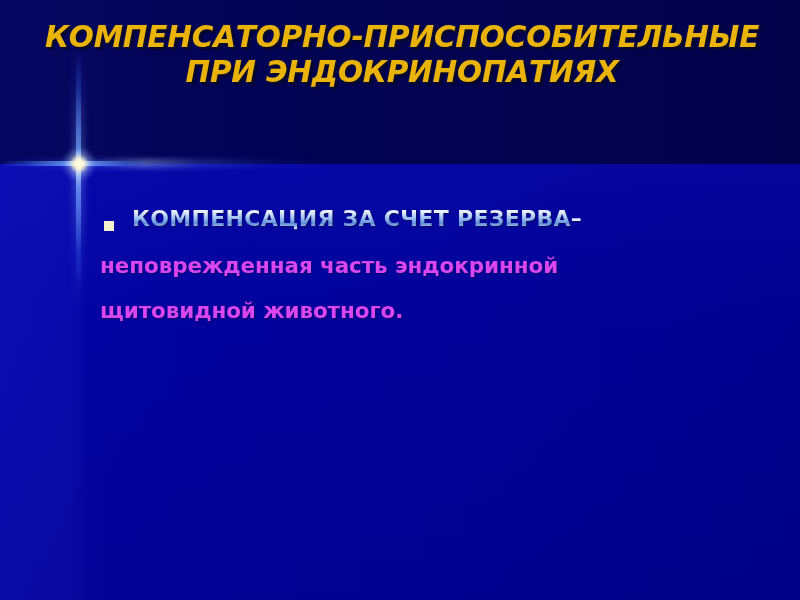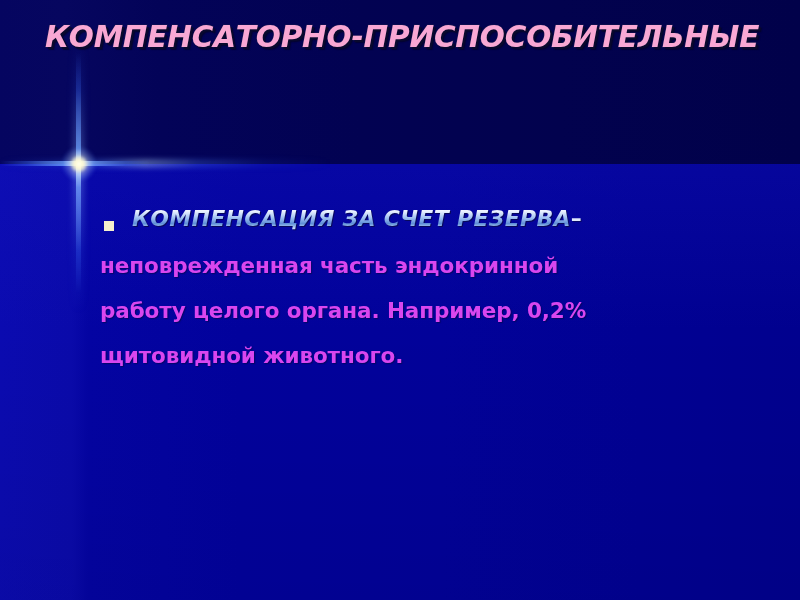--- a/index.html
+++ b/index.html
@@ -166,21 +166,21 @@
     text-align: center;
     z-index: 5;
   }
   .title-line {
     font-family: "DejaVu Sans", sans-serif;
     font-weight: 700;
     font-style: italic;
     font-size: 30px;
     line-height: 35px;
     letter-spacing: -0.2px;
-    color: #f9a8d4;
+    color: #eab308;
     white-space: nowrap;
     -webkit-text-stroke: 1.1px #1a1a4e;
     paint-order: stroke fill;
     text-shadow:
        2px 2px 0 rgba(10,10,45,0.95),
        3px 3px 1px rgba(5,5,35,0.65);
   }
   .title-line.l1 { font-size: 29.5px; }
   .title-line.l2 { font-size: 29.5px; }
   .title-line.l3 { font-size: 29.5px; }
@@ -201,21 +201,20 @@
     position: absolute;
     left: 4px;
     top: 15px;
     width: 10px;
     height: 10px;
     background: #f5f0cd;
   }
   .lead-phrase {
     font-family: "DejaVu Sans", sans-serif;
     font-weight: 700;
-    font-style: italic;
     font-size: 22px;
     letter-spacing: 0.3px;
     background: linear-gradient(180deg,
         #ffffff 0%,
         #e8f0ff 22%,
         #9fc0f2 48%,
         #5f8fd8 70%,
         #bcd4f6 88%,
         #eef4ff 100%);
     -webkit-background-clip: text;
@@ -257,30 +256,30 @@
 
   <div class="flare flare-h2"></div>
   <div class="flare flare-v2"></div>
   <div class="flare flare-h"></div>
   <div class="flare flare-v"></div>
   <div class="flare flare-core"></div>
   <div class="flare flare-core2"></div>
 
   <div id="title-block">
     <div class="title-line l1">КОМПЕНСАТОРНО-ПРИСПОСОБИТЕЛЬНЫЕ</div>
+    <div class="title-line l3">ПРИ ЭНДОКРИНОПАТИЯХ</div>
   </div>
 
   <div id="body-block">
 
     <div class="bullet-row">
       <span class="bullet-marker"></span>
       <span class="lead-phrase">КОМПЕНСАЦИЯ ЗА СЧЕТ РЕЗЕРВА</span><span class="lead-dash">–</span>
     </div>
 
     <div class="body-lines">
       <div class="body-line">неповрежденная часть эндокринной</div>
-      <div class="body-line">работу целого органа. Например, 0,2%</div>
       <div class="body-line">щитовидной животного.</div>
     </div>
 
   </div>
 
 </div>
 
 </body></html>

